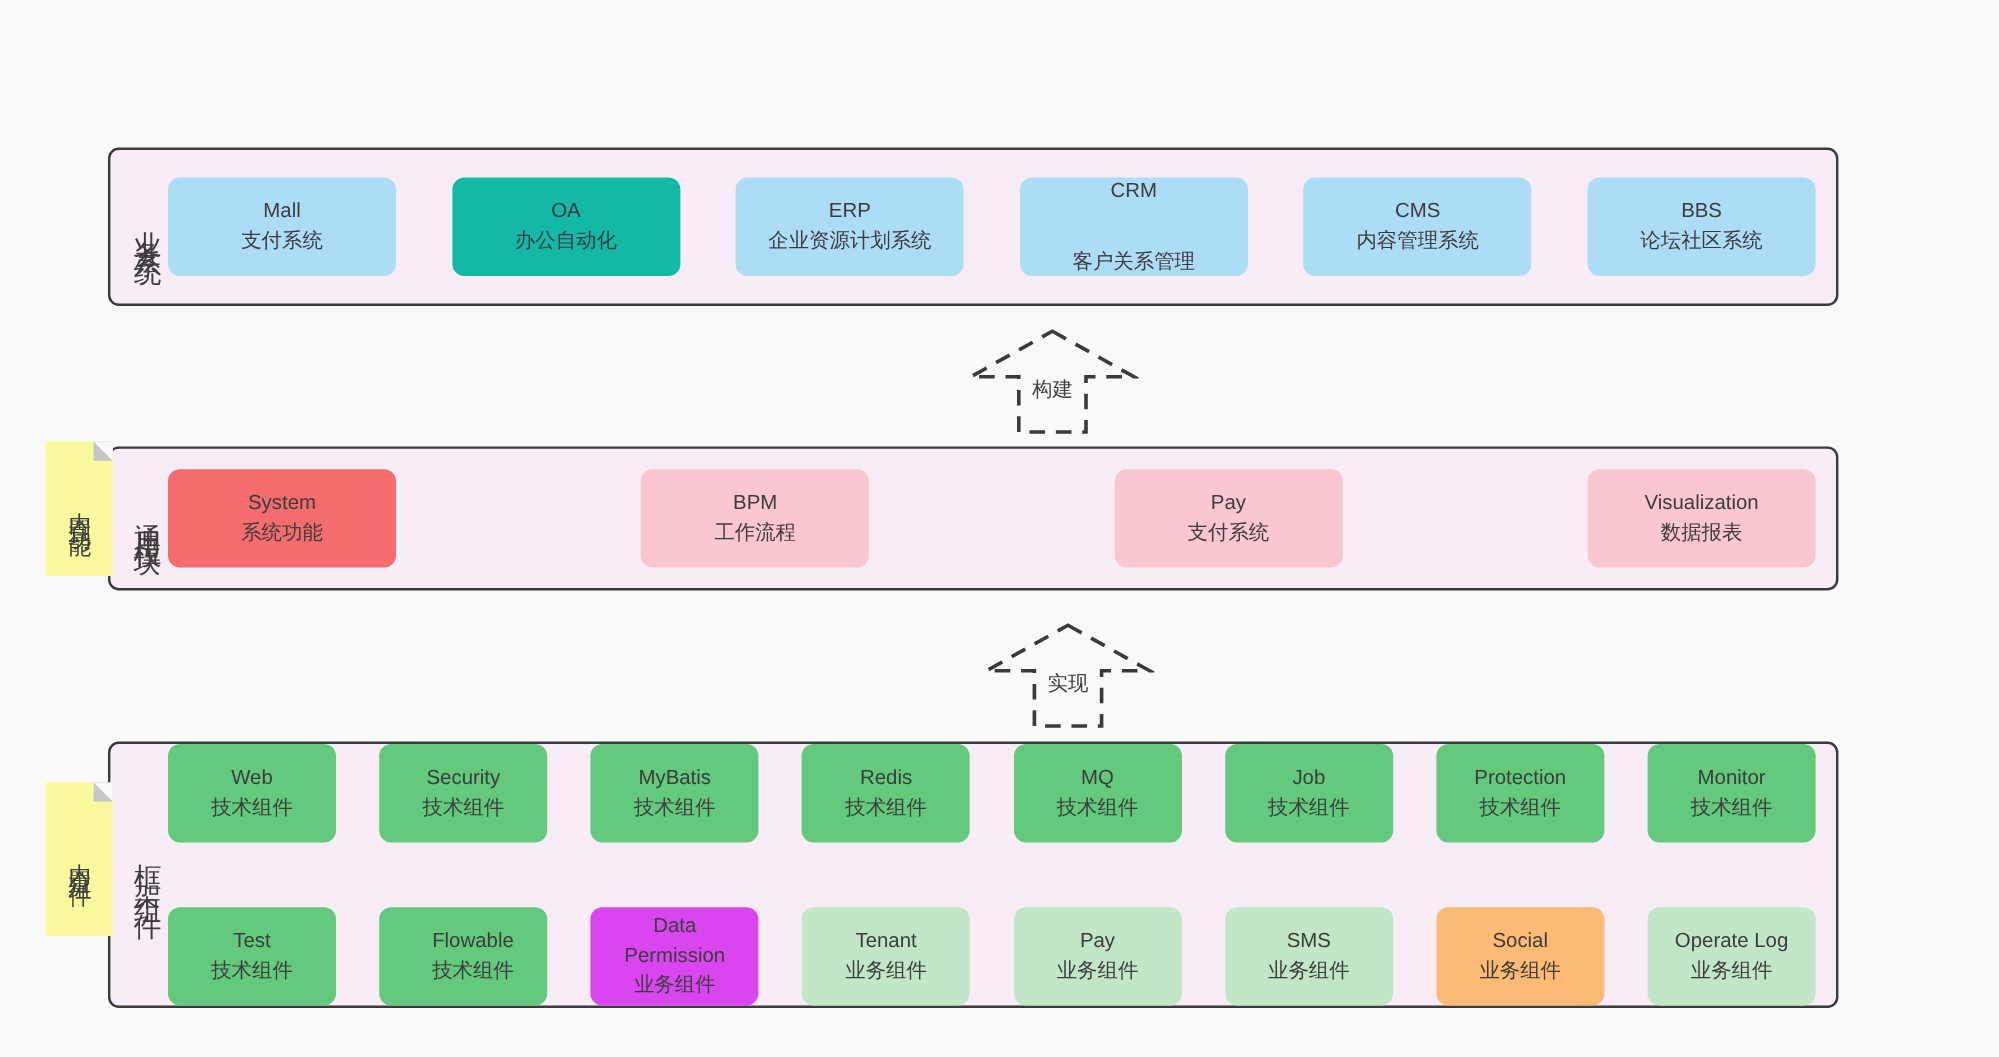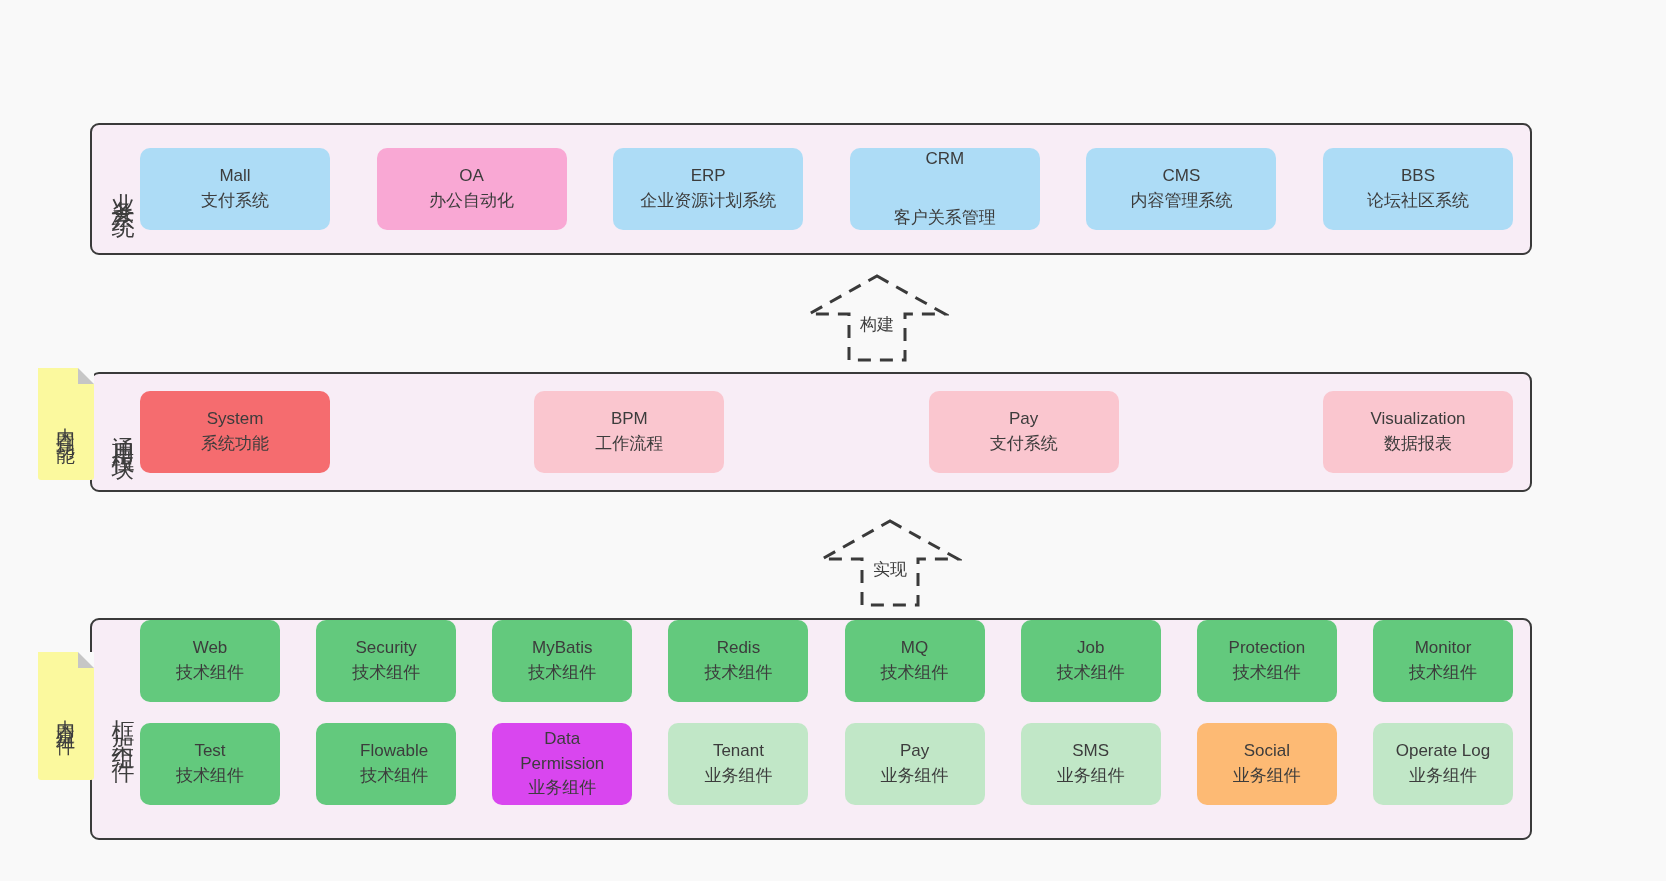--- a/index.html
+++ b/index.html
@@ -34,21 +34,21 @@
     letter-spacing:7px;white-space:nowrap;
   }
   .band-3 .vtext{letter-spacing:14px;}
 
   .boxes{
     flex:1;height:100%;
     display:flex;align-items:center;justify-content:space-between;
   }
   .rows{
     flex:1;height:100%;
-    display:flex;flex-direction:column;justify-content:flex-start;gap:21px;
+    display:flex;flex-direction:column;justify-content:space-between;gap:21px;
   }
   .row{display:flex;justify-content:space-between;}
 
   .box{
     box-sizing:border-box;
     width:190px;height:82px;
     border-radius:10px;
     display:flex;flex-direction:column;align-items:center;justify-content:center;
     text-align:center;font-size:17px;line-height:1.45;
     padding:4px 10px;
@@ -93,21 +93,21 @@
 
   <section class="band band-1" style="background: rgb(248, 237, 246);">
     <div class="label-col">
       <span class="vtext">业务系统</span>
     </div>
     <div class="boxes">
       <div class="box" style="background: rgb(173, 220, 246);">
         <span class="box-name">Mall</span>
         <span class="box-desc">支付系统</span>
       </div>
-      <div class="box" style="background: #f9a8d4;">
+      <div class="box" style="background: #14b8a6;">
         <span class="box-name">OA</span>
         <span class="box-desc">办公自动化</span>
       </div>
       <div class="box" style="background: rgb(173, 220, 246);">
         <span class="box-name">ERP</span>
         <span class="box-desc">企业资源计划系统</span>
       </div>
       <div class="box" style="background: rgb(173, 220, 246); gap: 34px;">
         <span class="box-name">CRM</span>
         <span class="box-desc">客户关系管理</span>

